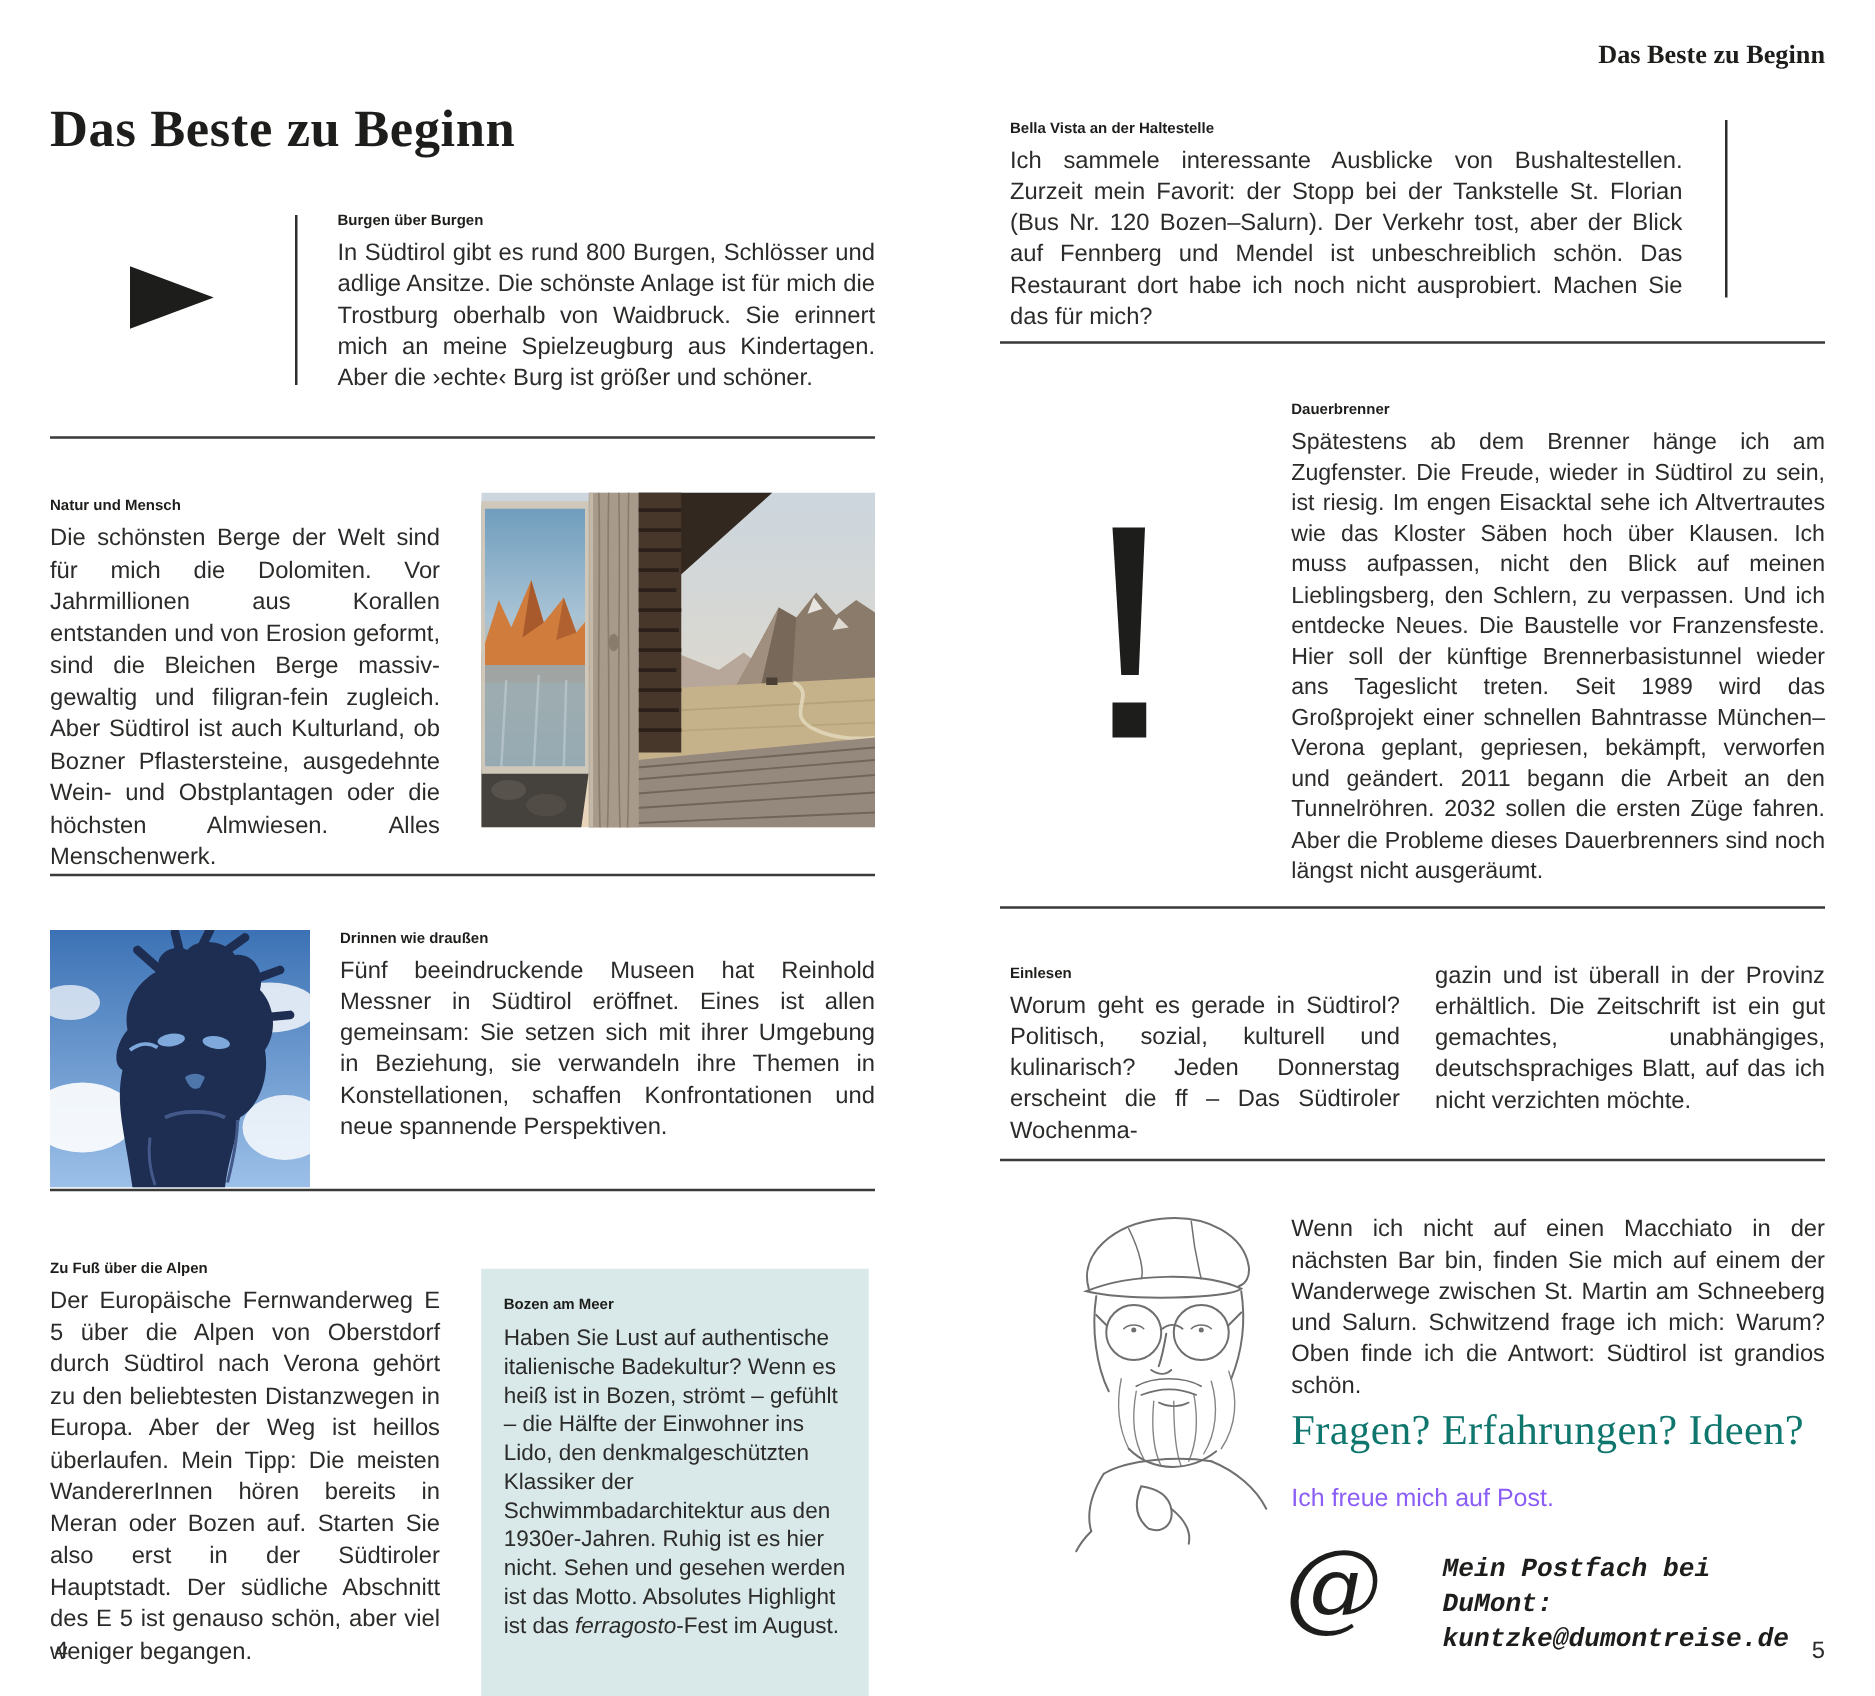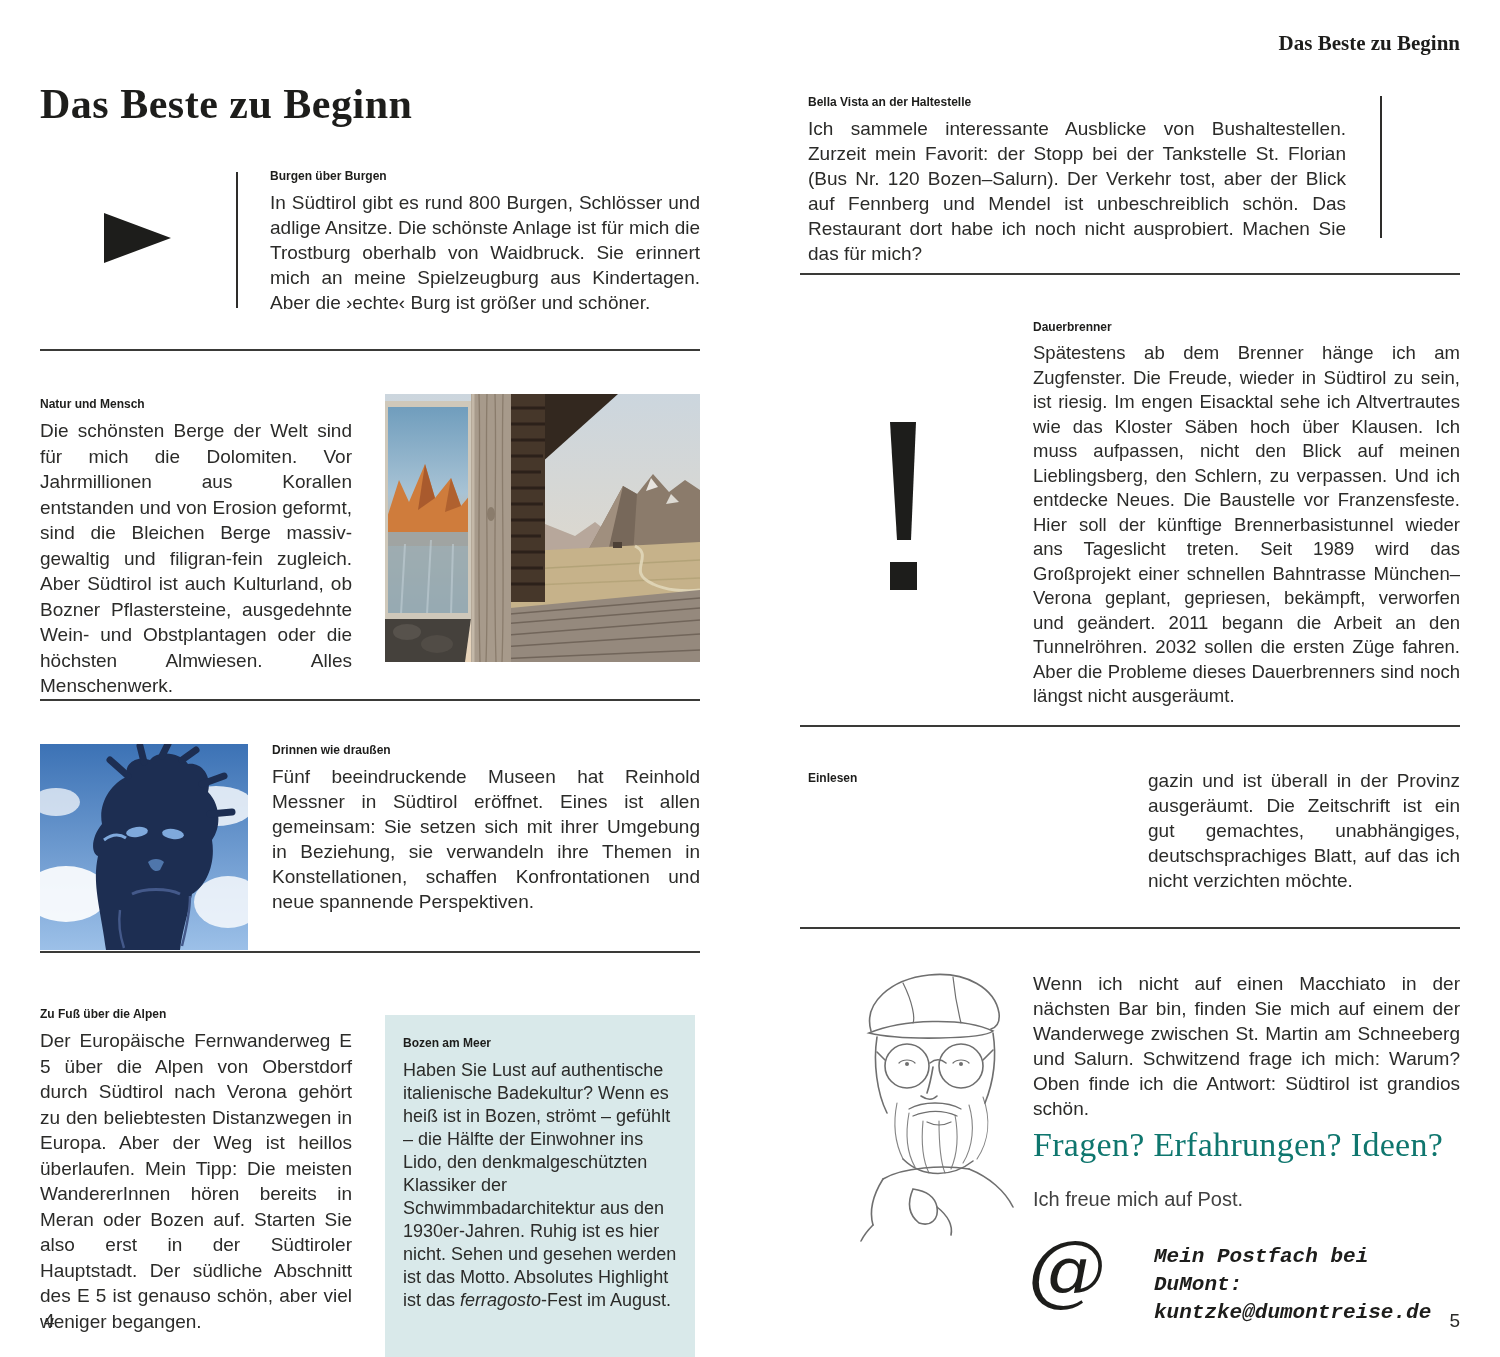--- a/index.html
+++ b/index.html
@@ -29,21 +29,21 @@
   .box .sec-head{margin-bottom:4px;}
   .box-txt{font-size:18px;line-height:23px;text-align:left;}
   .tri{
     width:0;height:0;border-top:25px solid transparent;
     border-bottom:25px solid transparent;border-left:67px solid #1d1d1b;
   }
   .cta-head{
     font-family:"Liberation Serif",serif;font-size:34px;color:#0f766e;
     white-space:nowrap;letter-spacing:.3px;
   }
-  .cta-sub{font-size:20px;color:#404040;}
+  .cta-sub{font-size:20px;color:#8b5cf6;}
   .at-glyph{
     font-family:"DejaVu Serif",serif;font-style:italic;font-size:78px;
     color:#1d1d1b;line-height:78px;
   }
   .postbox{
     font-family:"Liberation Serif",serif;font-style:italic;font-weight:700;
     font-size:21px;line-height:28px;color:#1d1d1b;
   }
   .page-num{font-size:19px;color:#2b2b29;}
   .it{font-style:italic;}
@@ -188,22 +188,23 @@
 
   <div class="abs" style="left:1033px;top:315px;width:427px;">
     <p class="sec-head">Dauerbrenner</p>
     <div class="dauer-txt">Spätestens ab dem Brenner hänge ich am Zugfenster. Die Freude, wieder in Südtirol zu sein, ist riesig. Im engen Eisacktal sehe ich Altvertrautes wie das Kloster Säben hoch über Klausen. Ich muss aufpassen, nicht den Blick auf meinen Lieblingsberg, den Schlern, zu verpassen. Und ich entdecke Neues. Die Baustelle vor Franzensfeste. Hier soll der künftige Brennerbasistunnel wieder ans Tageslicht treten. Seit 1989 wird das Großprojekt einer schnellen Bahntrasse München–Verona geplant, gepriesen, bekämpft, verworfen und geändert. 2011 begann die Arbeit an den Tunnelröhren. 2032 sollen die ersten Züge fahren. Aber die Probleme dieses Dauerbrenners sind noch längst nicht ausgeräumt.</div>
   </div>
 
   <div class="h-rule" style="left:800px;top:725px;width:660px;"></div>
 
   <div class="abs" style="left:808px;top:766px;width:312px;">
     <p class="sec-head">Einlesen</p>
-  </div>
-  <div class="abs body-txt" style="left:1148px;top:768px;width:312px;">gazin und ist überall in der Provinz ausgeräumt. Die Zeitschrift ist ein gut gemachtes, unabhängiges, deutschsprachiges Blatt, auf das ich nicht verzichten möchte.</div>
+    <div class="body-txt">Worum geht es gerade in Südtirol? Politisch, sozial, kulturell und kulinarisch? Jeden Donnerstag erscheint die ff – Das Südtiroler Wochenma-</div>
+  </div>
+  <div class="abs body-txt" style="left:1148px;top:768px;width:312px;">gazin und ist überall in der Provinz erhältlich. Die Zeitschrift ist ein gut gemachtes, unabhängiges, deutschsprachiges Blatt, auf das ich nicht verzichten möchte.</div>
 
   <div class="h-rule" style="left:800px;top:927px;width:660px;"></div>
 
   <div class="abs" style="left:843px;top:963px;">
     <svg width="182" height="282" viewBox="0 0 182 282" fill="none" stroke="#6f6f6f" stroke-width="1.6" stroke-linecap="round">
       <path d="M28,68 C20,40 48,16 86,12 C124,8 152,26 156,50 C157,58 154,64 148,66"></path>
       <path d="M60,20 C70,40 72,55 70,60" stroke-width="1.2"></path>
       <path d="M110,14 C112,34 116,52 118,60" stroke-width="1.2"></path>
       <path d="M26,70 C60,56 120,54 150,68 C140,76 60,78 26,70 Z"></path>
       <path d="M34,74 C30,100 34,130 44,150"></path>

